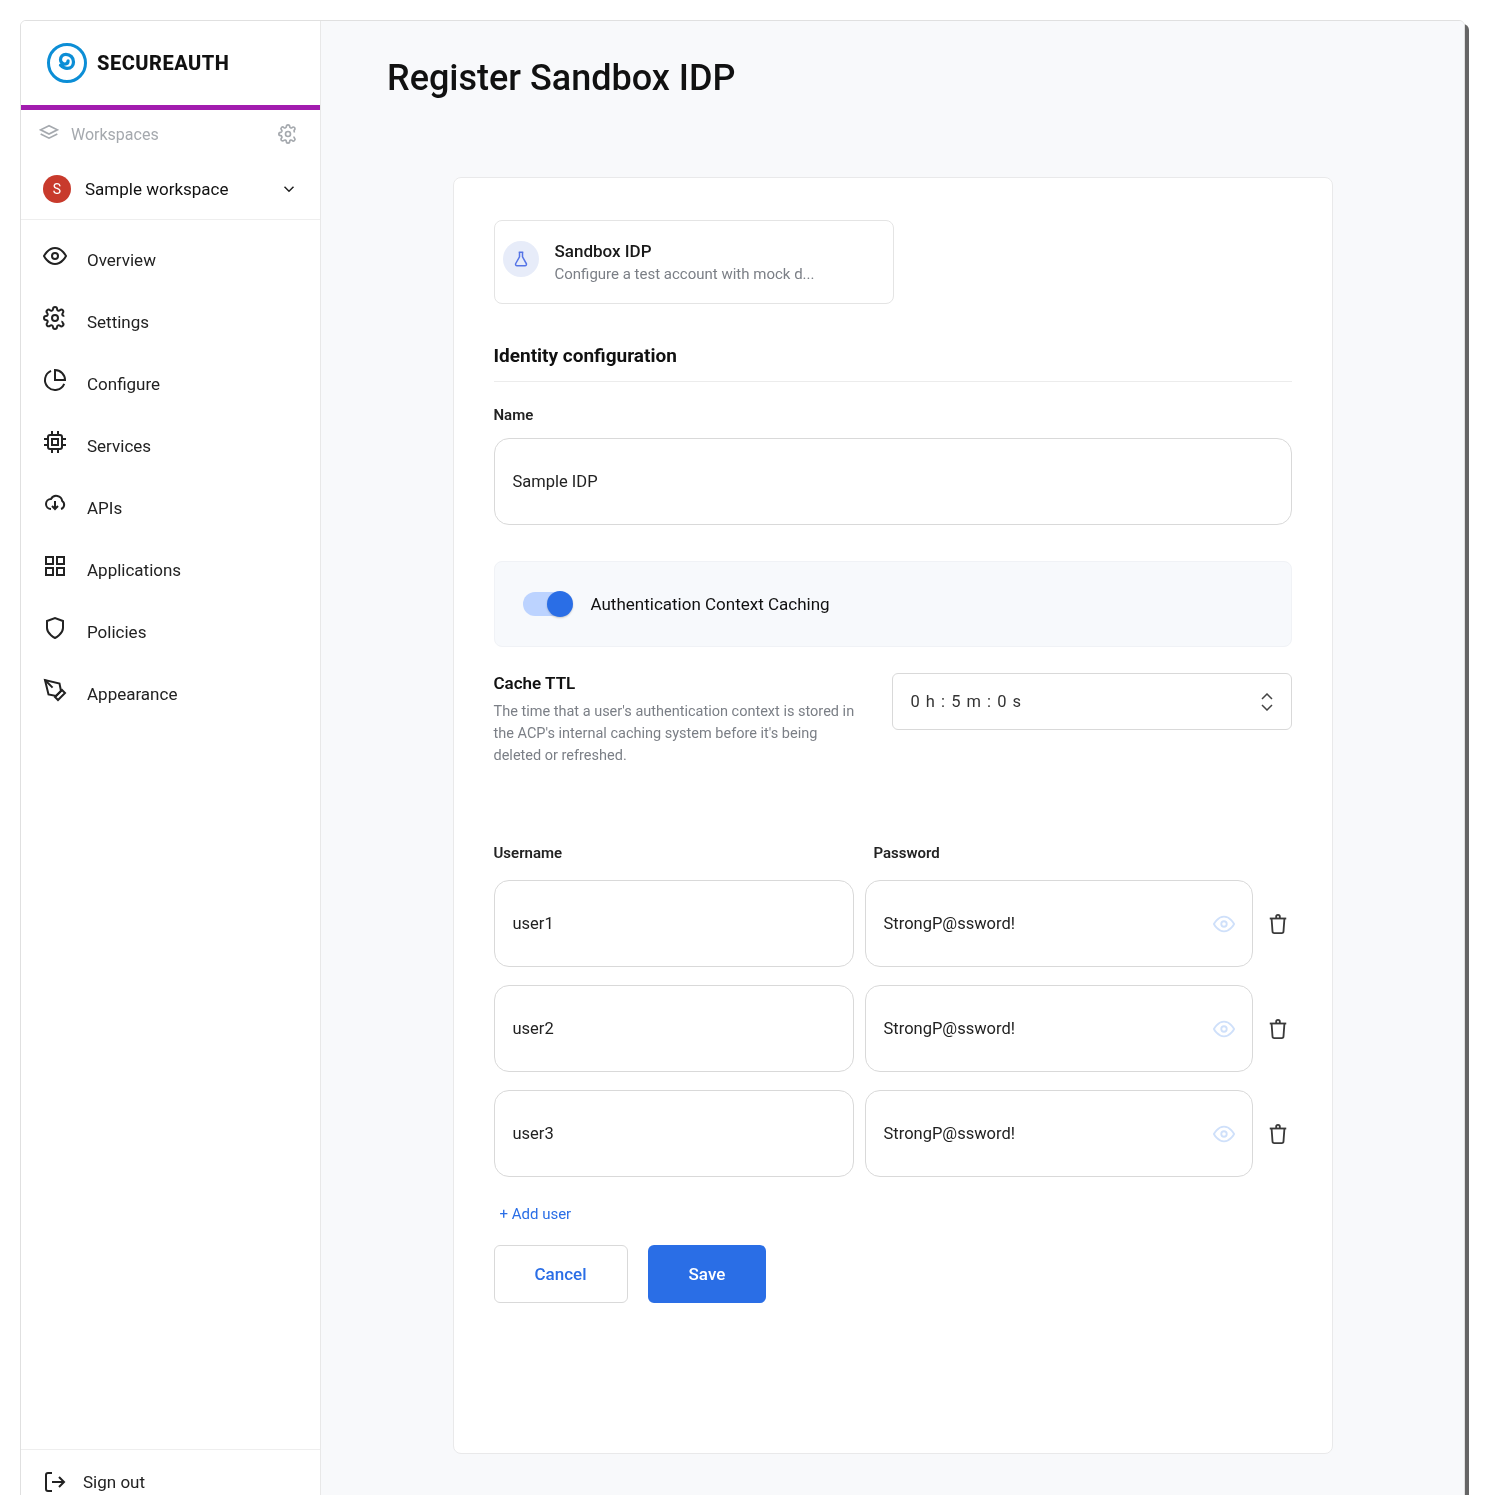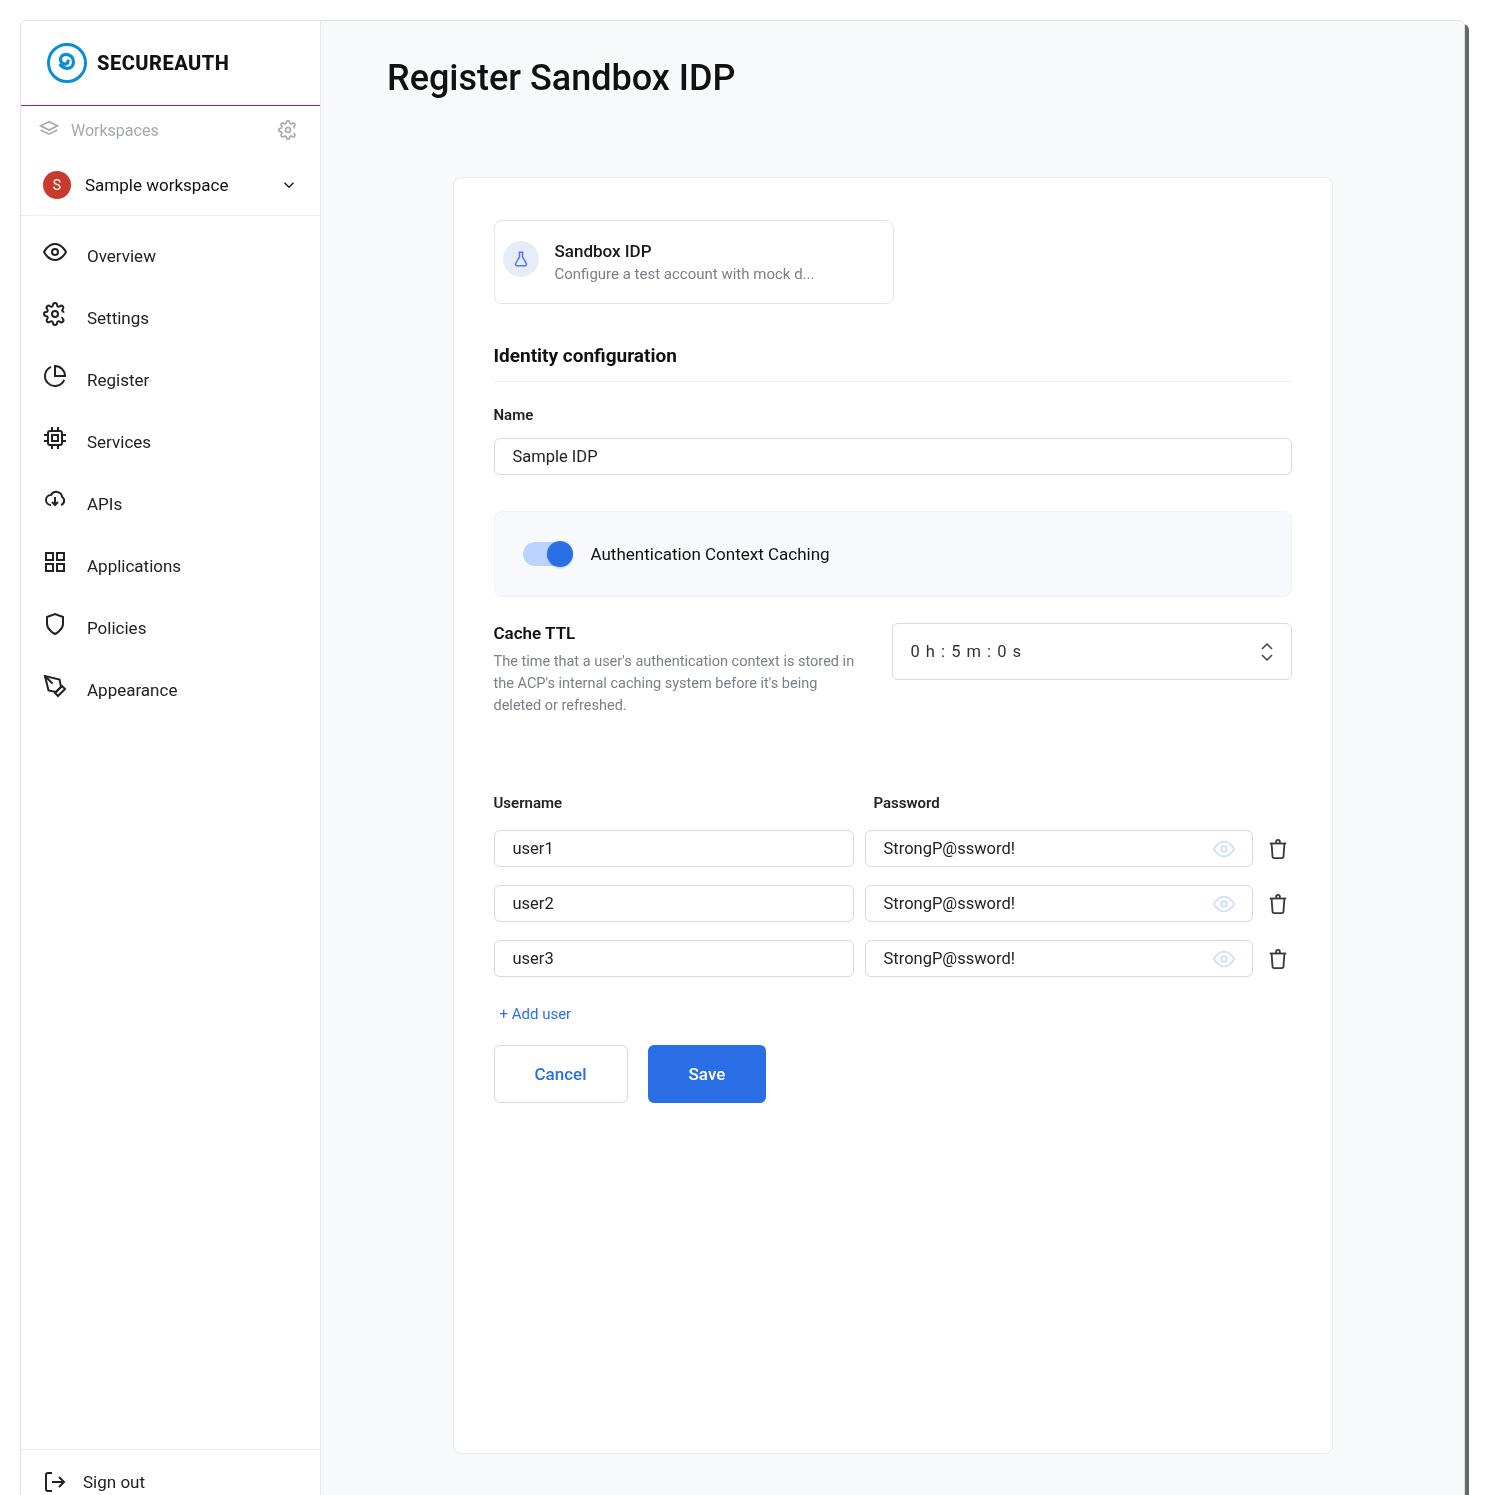--- a/index.html
+++ b/index.html
@@ -1,19 +1,19 @@
 <!DOCTYPE html>
 <html><head>
 <meta charset="utf-8">
 <style>
   *{box-sizing:border-box;margin:0;padding:0;font-family:-apple-system,BlinkMacSystemFont,"Segoe UI",Roboto,sans-serif}
   body{background:#fff;display:flex;justify-content:center;padding:20px}
   .app{width:1485px;height:1495px;display:flex;border:1px solid #e0e0e0;border-radius:6px;overflow:hidden;box-shadow:4px 4px 0 rgba(0,0,0,.6);position:relative;}
   .sidebar{width:300px;background:#fff;border-right:1px solid #e8e8e8;display:flex;flex-direction:column}
-  .logo-row{display:flex;align-items:center;gap:10px;padding:22px 26px;border-bottom:1px solid #a21caf}
+  .logo-row{display:flex;align-items:center;gap:10px;padding:22px 26px;border-bottom:5px solid #a21caf}
   .logo-mark{width:40px;height:40px;border-radius:50%;border:3px solid #0c8ed6;display:flex;align-items:center;justify-content:center;color:#0c8ed6;font-weight:800;font-size:28px;position:relative;}
   .logo-mark svg{width:26px;height:26px}
   .logo-text{font-weight:800;font-size:20px;letter-spacing:.5px;color:#111}
   .workspaces-row{display:flex;align-items:center;justify-content:space-between;padding:14px 22px 14px 18px;color:#a5a9ae;font-size:16px;border-bottom:1px solid transparent}
   .workspaces-row .ws-left{display:flex;align-items:center;gap:12px}
   .sel-workspace{display:flex;align-items:center;gap:14px;padding:16px 22px;border-bottom:1px solid #eee;justify-content:space-between}
   .sel-workspace .dot{width:28px;height:28px;border-radius:50%;background:#c83a2c;color:#fff;display:flex;align-items:center;justify-content:center;font-size:14px}
   .sel-workspace .lbl{flex:1;font-size:17px;color:#111}
   .nav{padding-top:6px;flex:1;overflow:auto}
   .nav-item{display:flex;align-items:flex-end;gap:18px;padding:18px 22px;font-size:17px;color:#222;cursor:pointer}
@@ -27,21 +27,21 @@
   .content{flex:1;display:flex;justify-content:center;padding:60px 66px}
   .card{width:880px;background:#fff;border:1px solid #e9e9ea;border-radius:8px;padding:42px 40px}
 
   .idp-box{border:1px solid #e4e4e4;border-radius:8px;padding:20px 8px;display:flex;gap:16px;align-items:flex-start;width:400px}
   .idp-ic{width:36px;height:36px;border-radius:50%;background:#e7ecf9;display:flex;align-items:center;justify-content:center;color:#5574e6}
   .idp-box .tt{font-size:17px;color:#1a1a1a;font-weight:500;margin-bottom:4px}
   .idp-box .ds{font-size:15px;color:#7b7f86}
 
   .section-h{font-size:19px;font-weight:700;color:#111;margin-top:40px;padding-bottom:14px;border-bottom:1px solid #ececec}
   .field-label{font-size:15px;font-weight:600;color:#222;margin-top:24px;margin-bottom:14px}
-  .input{width:100%;border:1px solid #d9d9d9;border-radius:6px;padding:8px 18px;font-size:16.5px;color:#222;background:#fff}
+  .input{width:100%;border:1px solid #d9d9d9;border-radius:15px;padding:33px 18px;font-size:16.5px;color:#222;background:#fff}
 
   .toggle-block{margin-top:36px;background:#f7f9fc;border:1px solid #f0f2f6;border-radius:8px;padding:30px 28px;display:flex;align-items:center;gap:20px}
   .switch{width:48px;height:24px;border-radius:14px;background:#bcd3ff;position:relative;cursor:pointer}
   .switch .knob{position:absolute;width:26px;height:26px;border-radius:50%;background:#2a6ee6;top:-1px;right:-2px;box-shadow:0 1px 2px rgba(0,0,0,.2)}
   .toggle-block .tl{font-size:17px;color:#111}
 
   .ttl-row{display:flex;gap:24px;margin-top:26px;align-items:flex-start}
   .ttl-left{flex:1}
   .ttl-left .h{font-size:17px;font-weight:600;color:#111;margin-bottom:8px}
   .ttl-left .d{font-size:14.5px;color:#7b7f86;line-height:1.5}
@@ -129,21 +129,21 @@
           </span>
         <span>Settings</span>
       </div>
       <div class="nav-item">
         <span class="ic">
             <svg viewBox="0 0 24 24" width="24" height="24" fill="none" stroke="currentColor" stroke-width="2">
               <path d="M21.21 15.89A10 10 0 1 1 8 2.83"></path>
               <path d="M22 12A10 10 0 0 0 12 2v10z"></path>
             </svg>
           </span>
-        <span>Register</span>
+        <span>Configure</span>
       </div>
       <div class="nav-item">
         <span class="ic">
             <svg viewBox="0 0 24 24" width="24" height="24" fill="none" stroke="currentColor" stroke-width="2">
               <rect x="5" y="5" width="14" height="14" rx="2"></rect>
               <rect x="9" y="9" width="6" height="6"></rect>
               <line x1="9" y1="1" x2="9" y2="4"></line>
               <line x1="15" y1="1" x2="15" y2="4"></line>
               <line x1="9" y1="20" x2="9" y2="23"></line>
               <line x1="15" y1="20" x2="15" y2="23"></line>

